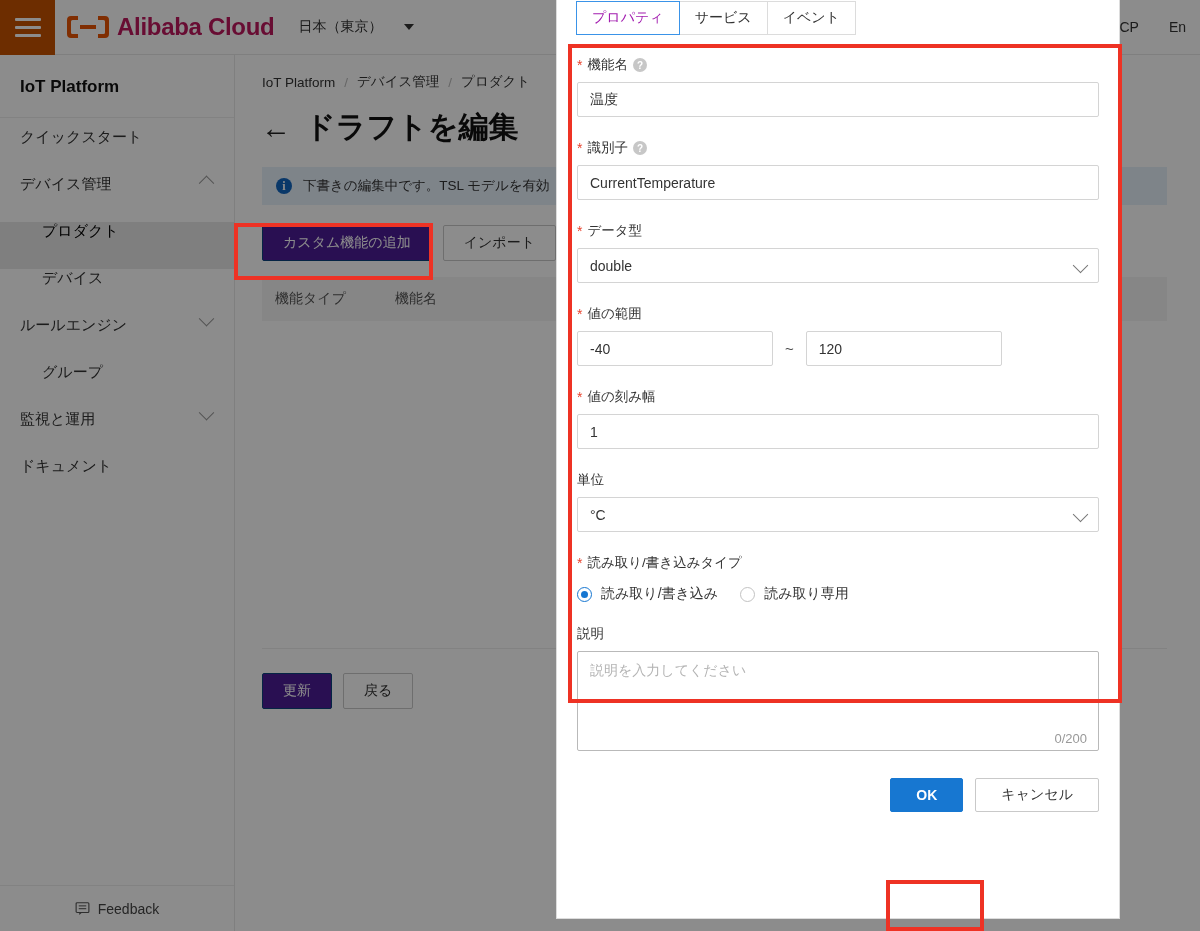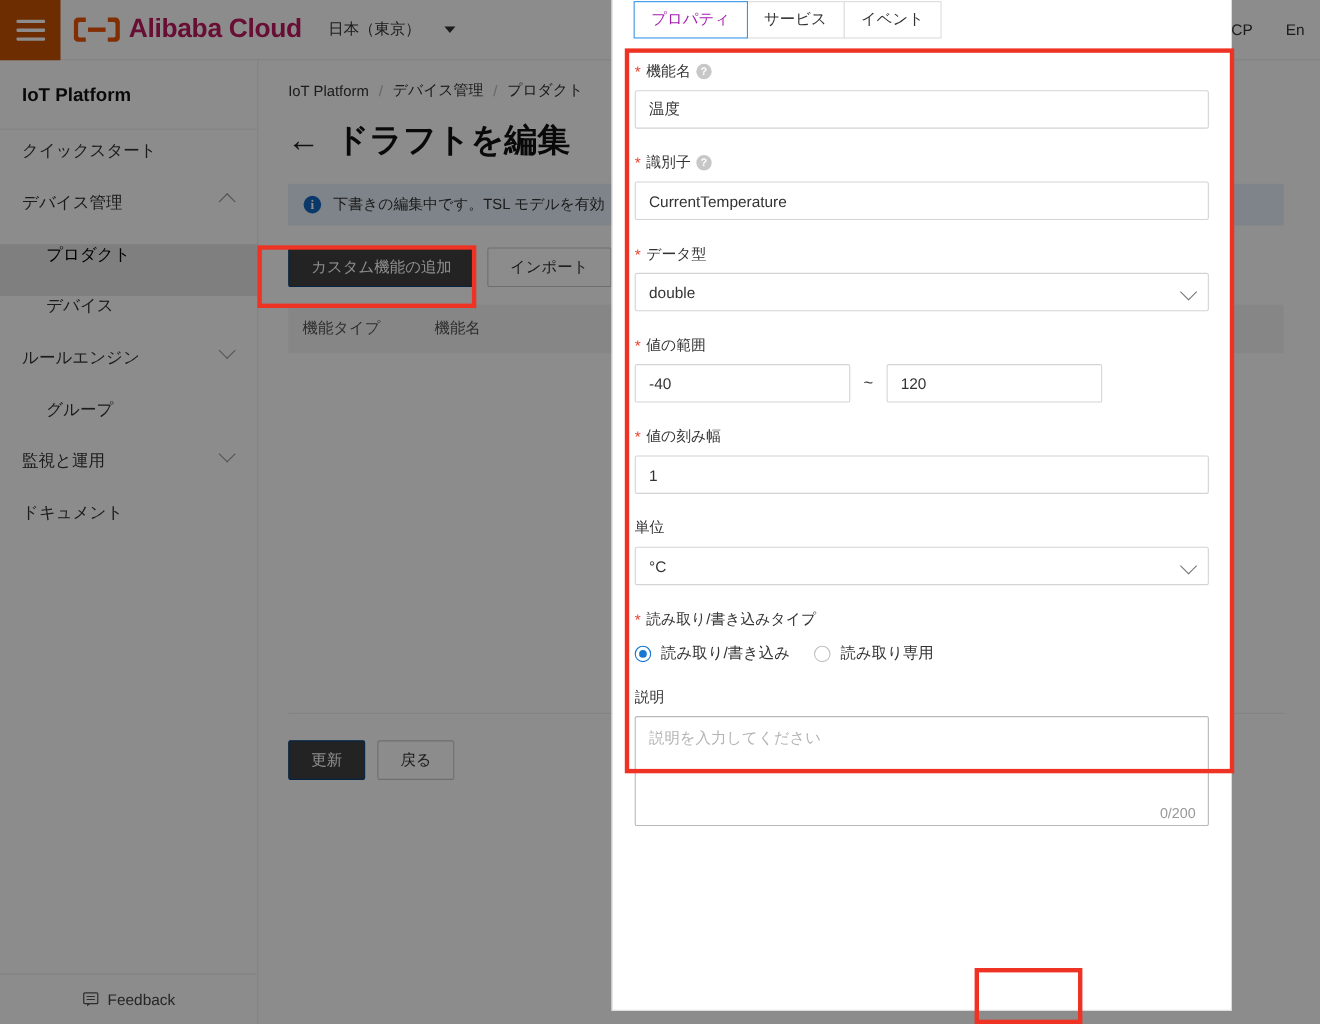--- a/index.html
+++ b/index.html
@@ -97,21 +97,21 @@
     width: 16px; height: 16px; border-radius: 50%; background: #1266c0; color: #fff;
     font-size: 12px; font-weight: bold; display: flex; align-items: center;
     justify-content: center; flex: 0 0 16px; font-family: "Liberation Serif", serif;
   }
   .btn-row { margin: 20px 0 0 27px; display: flex; gap: 11px; align-items: center; }
   .btn {
     height: 36px; padding: 0 20px; font-size: 14px; border-radius: 2px;
     display: inline-flex; align-items: center; justify-content: center; cursor: pointer;
     border: 1px solid #c9c9c9; background: #fff; color: #333; white-space: nowrap;
   }
-  .btn.primary-dark { background: #404040; border-color: #0a437c; color: #fff; }
+  .btn.primary-dark { background: #4c1d95; border-color: #0a437c; color: #fff; }
   .table-head {
     margin: 16px 0 0 27px; width: 905px; height: 44px; background: #f5f5f5;
     display: flex; align-items: center; font-size: 14px; color: #555;
   }
   .table-head .th { padding-left: 13px; }
   .table-head .th.c1 { width: 120px; }
   .table-head .th.c2 { width: 210px; }
   .table-empty { margin-left: 27px; width: 905px; height: 328px; border-bottom: 1px solid #ededed; }
   .footer-btns { margin: 24px 0 0 27px; display: flex; gap: 11px; }
 
@@ -391,19 +391,23 @@
         <div class="flabel">
           <span>説明</span>
         </div>
         <div class="ta-wrap">
           <textarea class="ta" placeholder="説明を入力してください" style=""></textarea>
           <span class="counter">0/200</span>
         </div>
       </div>
     </div>
 
+    <div class="modal-footer">
+      <div class="mbtn ok">OK</div>
+      <div class="mbtn">キャンセル</div>
+    </div>
   </div>
 
   <div class="annot" id="annot-add-feature"></div>
   <div class="annot" id="annot-form-fields"></div>
   <div class="annot" id="annot-ok"></div>
 
 </div>
 
 </body></html>

